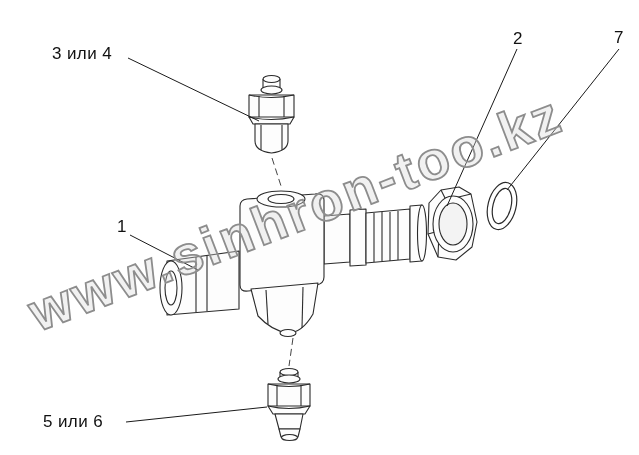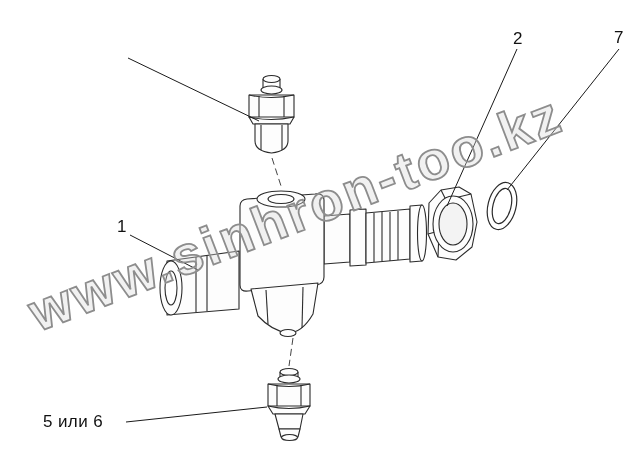--- a/index.html
+++ b/index.html
@@ -116,18 +116,19 @@
       <line x1="128" y1="58" x2="259" y2="121"></line>
       <line x1="517" y1="49" x2="447" y2="206"></line>
       <line x1="619" y1="49" x2="507" y2="190"></line>
       <line x1="130" y1="235" x2="198" y2="270"></line>
       <line x1="126" y1="422" x2="267" y2="407"></line>
     </g>
 
     <text x="38" y="332" transform="rotate(-21 38 332)" font-family="'Liberation Sans', sans-serif" font-size="54" font-weight="bold" letter-spacing="2" textLength="565" fill="rgba(215,215,215,0.35)" stroke="#8d8d8d" stroke-width="1.8">www.sinhron-too.kz</text>
   </svg>
 
+  <div class="callout" style="left:52px;  top:44px;">3 или 4</div>
   <div class="callout" style="left:513px; top:29px;">2</div>
   <div class="callout" style="left:614px; top:28px;">7</div>
   <div class="callout" style="left:117px; top:217px;">1</div>
   <div class="callout" style="left:43px;  top:412px;">5 или 6</div>
 
 </div>
 
 </body></html>

